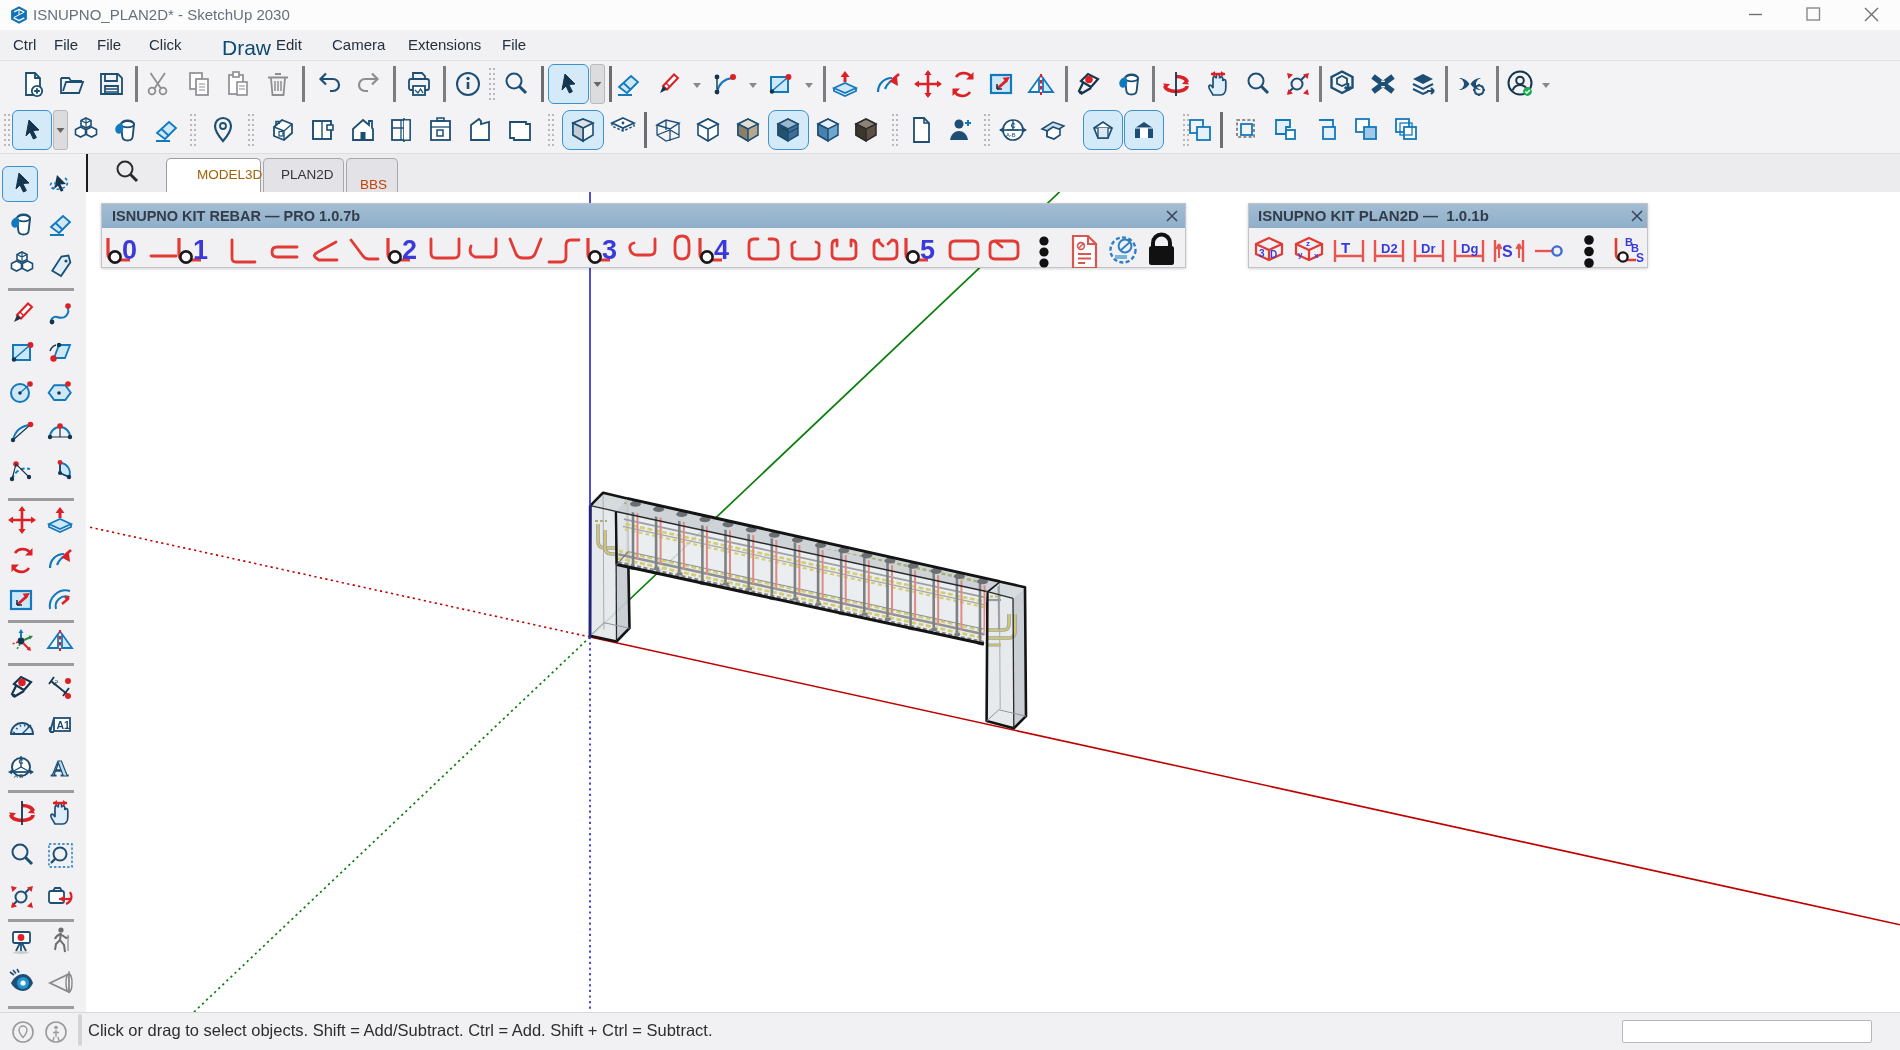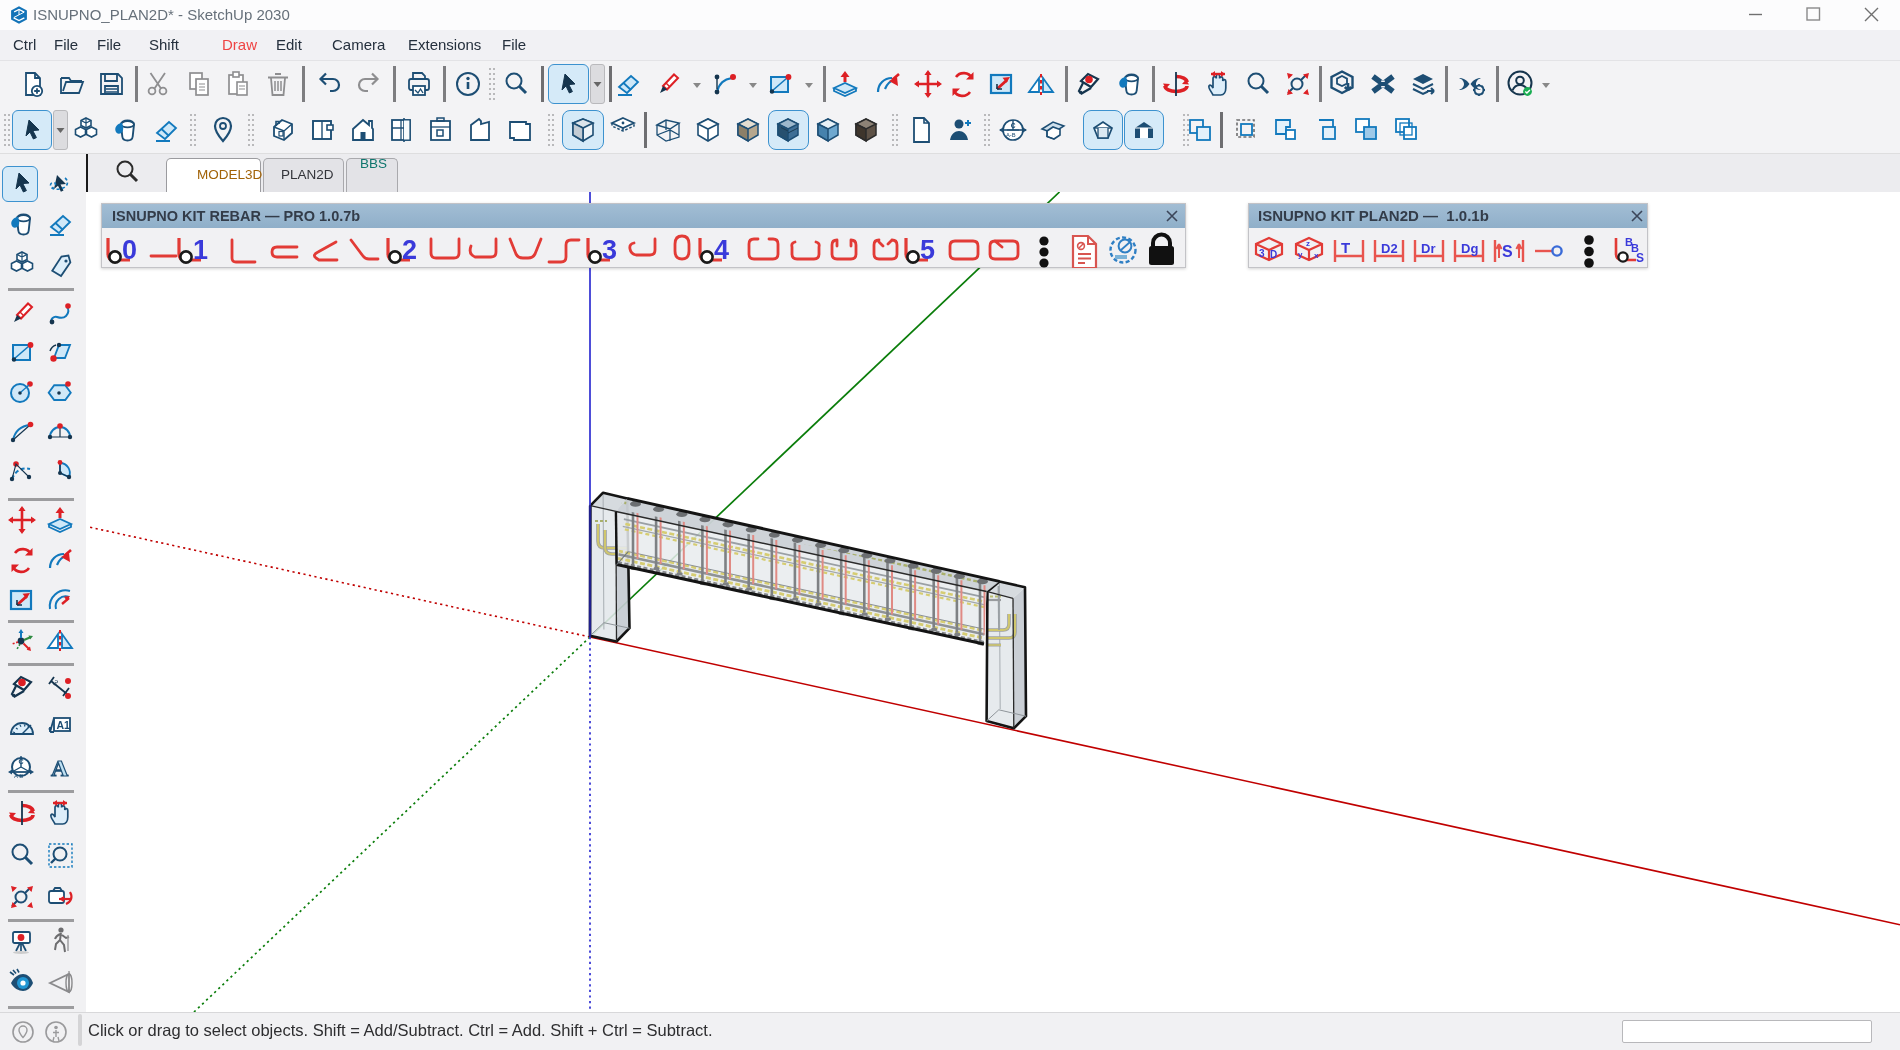--- a/index.html
+++ b/index.html
@@ -9,22 +9,22 @@
 <div class="abs" style="left:33px;top:6px;font-size:15px;color:#66707a">ISNUPNO_PLAN2D* - SketchUp 2030</div>
 <svg class="abs" style="left:1740px;top:0" width="160" height="30" viewBox="0 0 160 30">
     <path d="M9 14.5h13" stroke="#707070" stroke-width="1.4"></path>
     <rect x="67" y="8" width="12.5" height="12" fill="none" stroke="#8a8a8a" stroke-width="1.4"></rect>
     <path d="M125 8l13 13M138 8l-13 13" stroke="#707070" stroke-width="1.4"></path>
   </svg>
 <div class="abs" style="left:0;top:30px;width:1900px;height:31px;background:#f1f1f4;border-bottom:1px solid #e3e3e6"></div>
 <div class="abs" style="left:13px;top:36px;font-size:15px;color:#25303d">Ctrl</div>
 <div class="abs" style="left:54px;top:36px;font-size:15px;color:#25303d">File</div>
 <div class="abs" style="left:97px;top:36px;font-size:15px;color:#25303d">File</div>
-<div class="abs" style="left:149px;top:36px;font-size:15px;color:#25303d">Shift</div>
-<div class="abs" style="left:222px;top:36px;font-size:15px;color:#ef4444">Draw</div>
+<div class="abs" style="left:149px;top:36px;font-size:15px;color:#25303d">Click</div>
+<div class="abs" style="left:222px;top:36px;font-size:21px;color:#0c4a6e">Draw</div>
 <div class="abs" style="left:276px;top:36px;font-size:15px;color:#25303d">Edit</div>
 <div class="abs" style="left:332px;top:36px;font-size:15px;color:#25303d">Camera</div>
 <div class="abs" style="left:408px;top:36px;font-size:15px;color:#25303d">Extensions</div>
 <div class="abs" style="left:502px;top:36px;font-size:15px;color:#25303d">File</div>
 <div class="abs" style="left:0;top:61px;width:1900px;height:45px;background:#f3f3f5"></div>
 <div class="abs" style="left:0;top:106px;width:1900px;height:48px;background:#f3f3f5"></div>
 <div class="abs" style="left:0;top:153px;width:1900px;height:1px;background:#dededf"></div>
 <svg style="position:absolute;left:18px;top:69px" width="30" height="30" viewBox="0 0 30 30">
     <path d="M8 4h9l5 5v17H8z" fill="#fff" stroke="#1d4e74" stroke-width="1.8"></path>
     <path d="M17 4v5h5" fill="none" stroke="#1d4e74" stroke-width="1.8"></path>
@@ -750,21 +750,21 @@
 <div class="abs" style="left:86px;top:154px;width:2px;height:38px;background:#1a1a1a"></div>
 <svg style="position:absolute;left:112px;top:157px" width="30" height="30" viewBox="0 0 30 30">
     <circle cx="13" cy="12" r="7.5" fill="none" stroke="#2b2b2b" stroke-width="2"></circle>
     <path d="M18.5 17.5 25 24" stroke="#2b2b2b" stroke-width="3"></path>
   </svg>
 <div class="abs" style="left:166px;top:158px;width:95px;height:34px;background:#fff;border:1px solid #9b9b9f;border-bottom:none;border-radius:5px 5px 0 0"></div>
 <div class="abs" style="left:197px;top:167px;font-size:13.5px;color:#a16207">MODEL3D</div>
 <div class="abs" style="left:263px;top:158px;width:81px;height:34px;background:#e3e3e7;border:1px solid #a9a9ad;border-bottom:none;border-radius:5px 5px 0 0"></div>
 <div class="abs" style="left:281px;top:167px;font-size:13.5px;color:#33343a">PLAN2D</div>
 <div class="abs" style="left:346px;top:158px;width:52px;height:34px;background:#e3e3e7;border:1px solid #a9a9ad;border-bottom:none;border-radius:5px 5px 0 0"></div>
-<div class="abs" style="left:360px;top:156px;font-size:13.5px;color:#0f766e">BBS</div>
+<div class="abs" style="left:360px;top:177px;font-size:13.5px;color:#c2410c">BBS</div>
 <div class="abs" style="left:88px;top:192px;width:1812px;height:820px;background:#fff"></div>
 <svg style="position:absolute;left:88px;top:192px" width="1812" height="820" viewBox="0 0 1812 820">
     <g transform="translate(-88,-192)">
       <line x1="590.0" y1="637.0" x2="1900" y2="924.7" stroke="#c00000" stroke-width="1.6"></line>
       <line x1="590.0" y1="637.0" x2="88" y2="526.8" stroke="#c00000" stroke-width="1.6" stroke-dasharray="2.2 3.4"></line>
       <line x1="590.0" y1="637.0" x2="1059.5" y2="192" stroke="#0a7d0a" stroke-width="1.7"></line>
       <line x1="590.0" y1="637.0" x2="194" y2="1012" stroke="#0a7d0a" stroke-width="1.7" stroke-dasharray="2.2 3.4"></line>
       <line x1="590.0" y1="637.0" x2="590.0" y2="1012" stroke="#3a3ad4" stroke-width="1.8" stroke-dasharray="2.2 3.4"></line>
       <polygon points="590.4,505.6 615.9,511.4 616.5,641.5 590,635.8" fill="#e2e7ea" fill-opacity="0.88"></polygon>
       <polygon points="615.9,511.4 627.2,498.4 629.5,628.2 616.5,641.5" fill="#c5cbd1" fill-opacity="0.92"></polygon>

